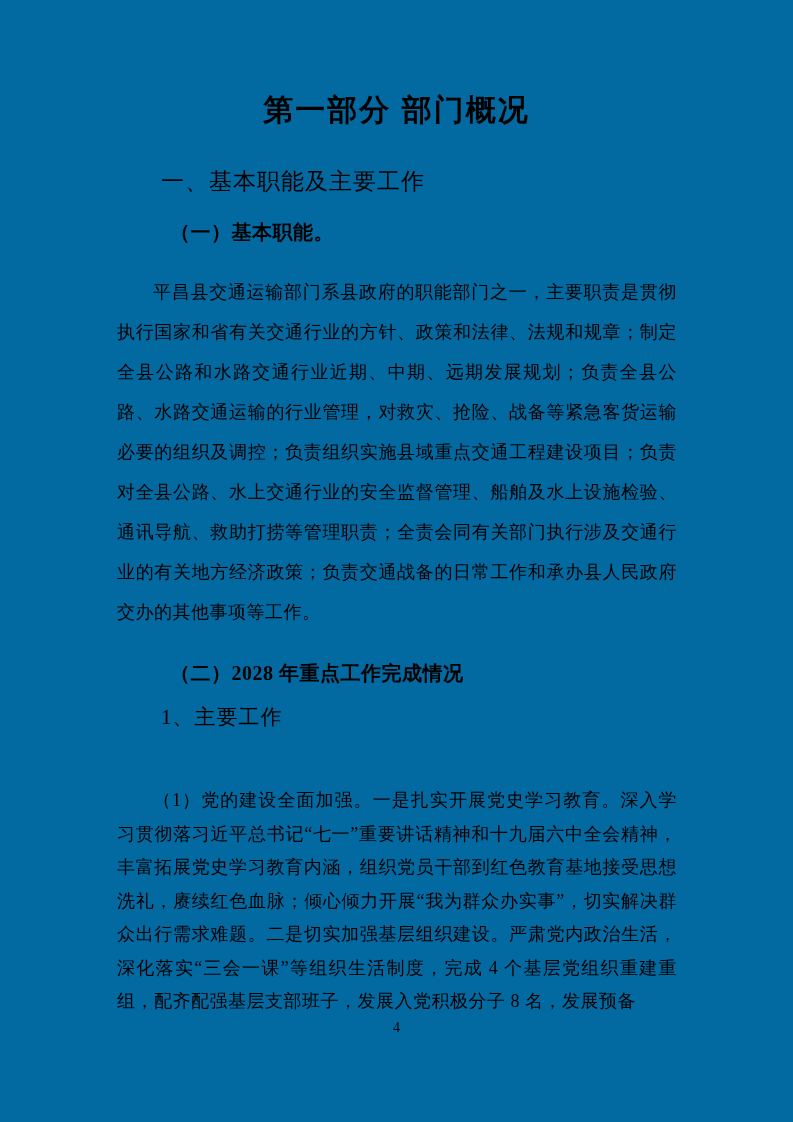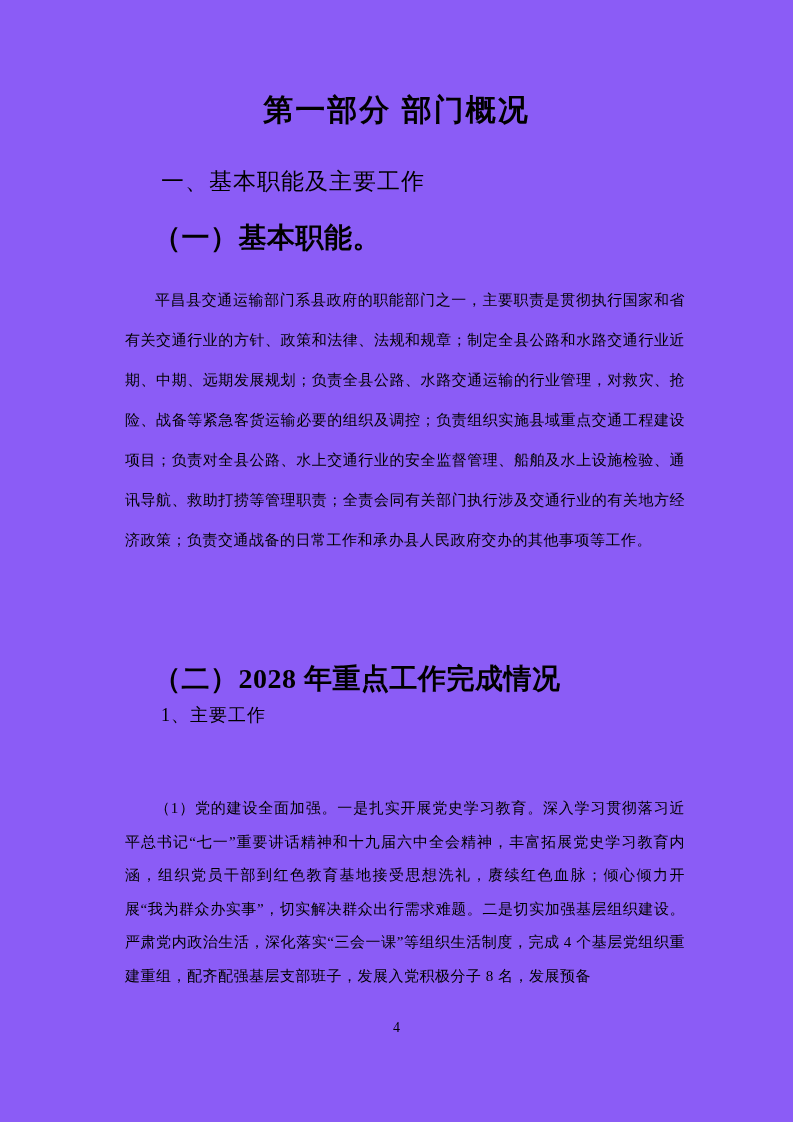--- a/index.html
+++ b/index.html
@@ -4,21 +4,21 @@
 <style>
   html, body {
     margin: 0;
     padding: 0;
     background: #ffffff;
   }
   .page {
     position: relative;
     width: 793px;
     height: 1122px;
-    background: #8b5cf6;
+    background: #0369a1;
     color: #000000;
     font-family: "Liberation Serif", serif;
     overflow: hidden;
   }
   .doc-title {
     position: absolute;
     top: 90px;
     left: 0;
     width: 100%;
     text-align: center;
@@ -31,44 +31,44 @@
     position: absolute;
     top: 166px;
     left: 161px;
     font-family: "Liberation Sans", sans-serif;
     font-weight: 500;
     font-size: 23px;
     letter-spacing: 1px;
   }
   .heading-sub {
     position: absolute;
-    left: 153px;
+    left: 170px;
     font-family: "Liberation Serif", serif;
     font-weight: bold;
-    font-size: 28px;
+    font-size: 20px;
     letter-spacing: 0.5px;
   }
   .heading-basic { top: 219px; }
   .heading-2021 { top: 660px; }
   .sub-item {
     position: absolute;
     top: 703px;
     left: 161px;
-    font-size: 18px;
+    font-size: 21px;
     letter-spacing: 1px;
   }
   .body-para {
     position: absolute;
     left: 117px;
     width: 560px;
-    font-size: 15px;
+    font-size: 18px;
     text-align: justify;
     text-indent: 2em;
     letter-spacing: 0.5px;
-    margin: 8px;
+    margin: 0;
   }
   .para-1 {
     top: 272px;
     line-height: 40px;
   }
   .para-2 {
     top: 784px;
     line-height: 33.5px;
   }
   .page-number {

